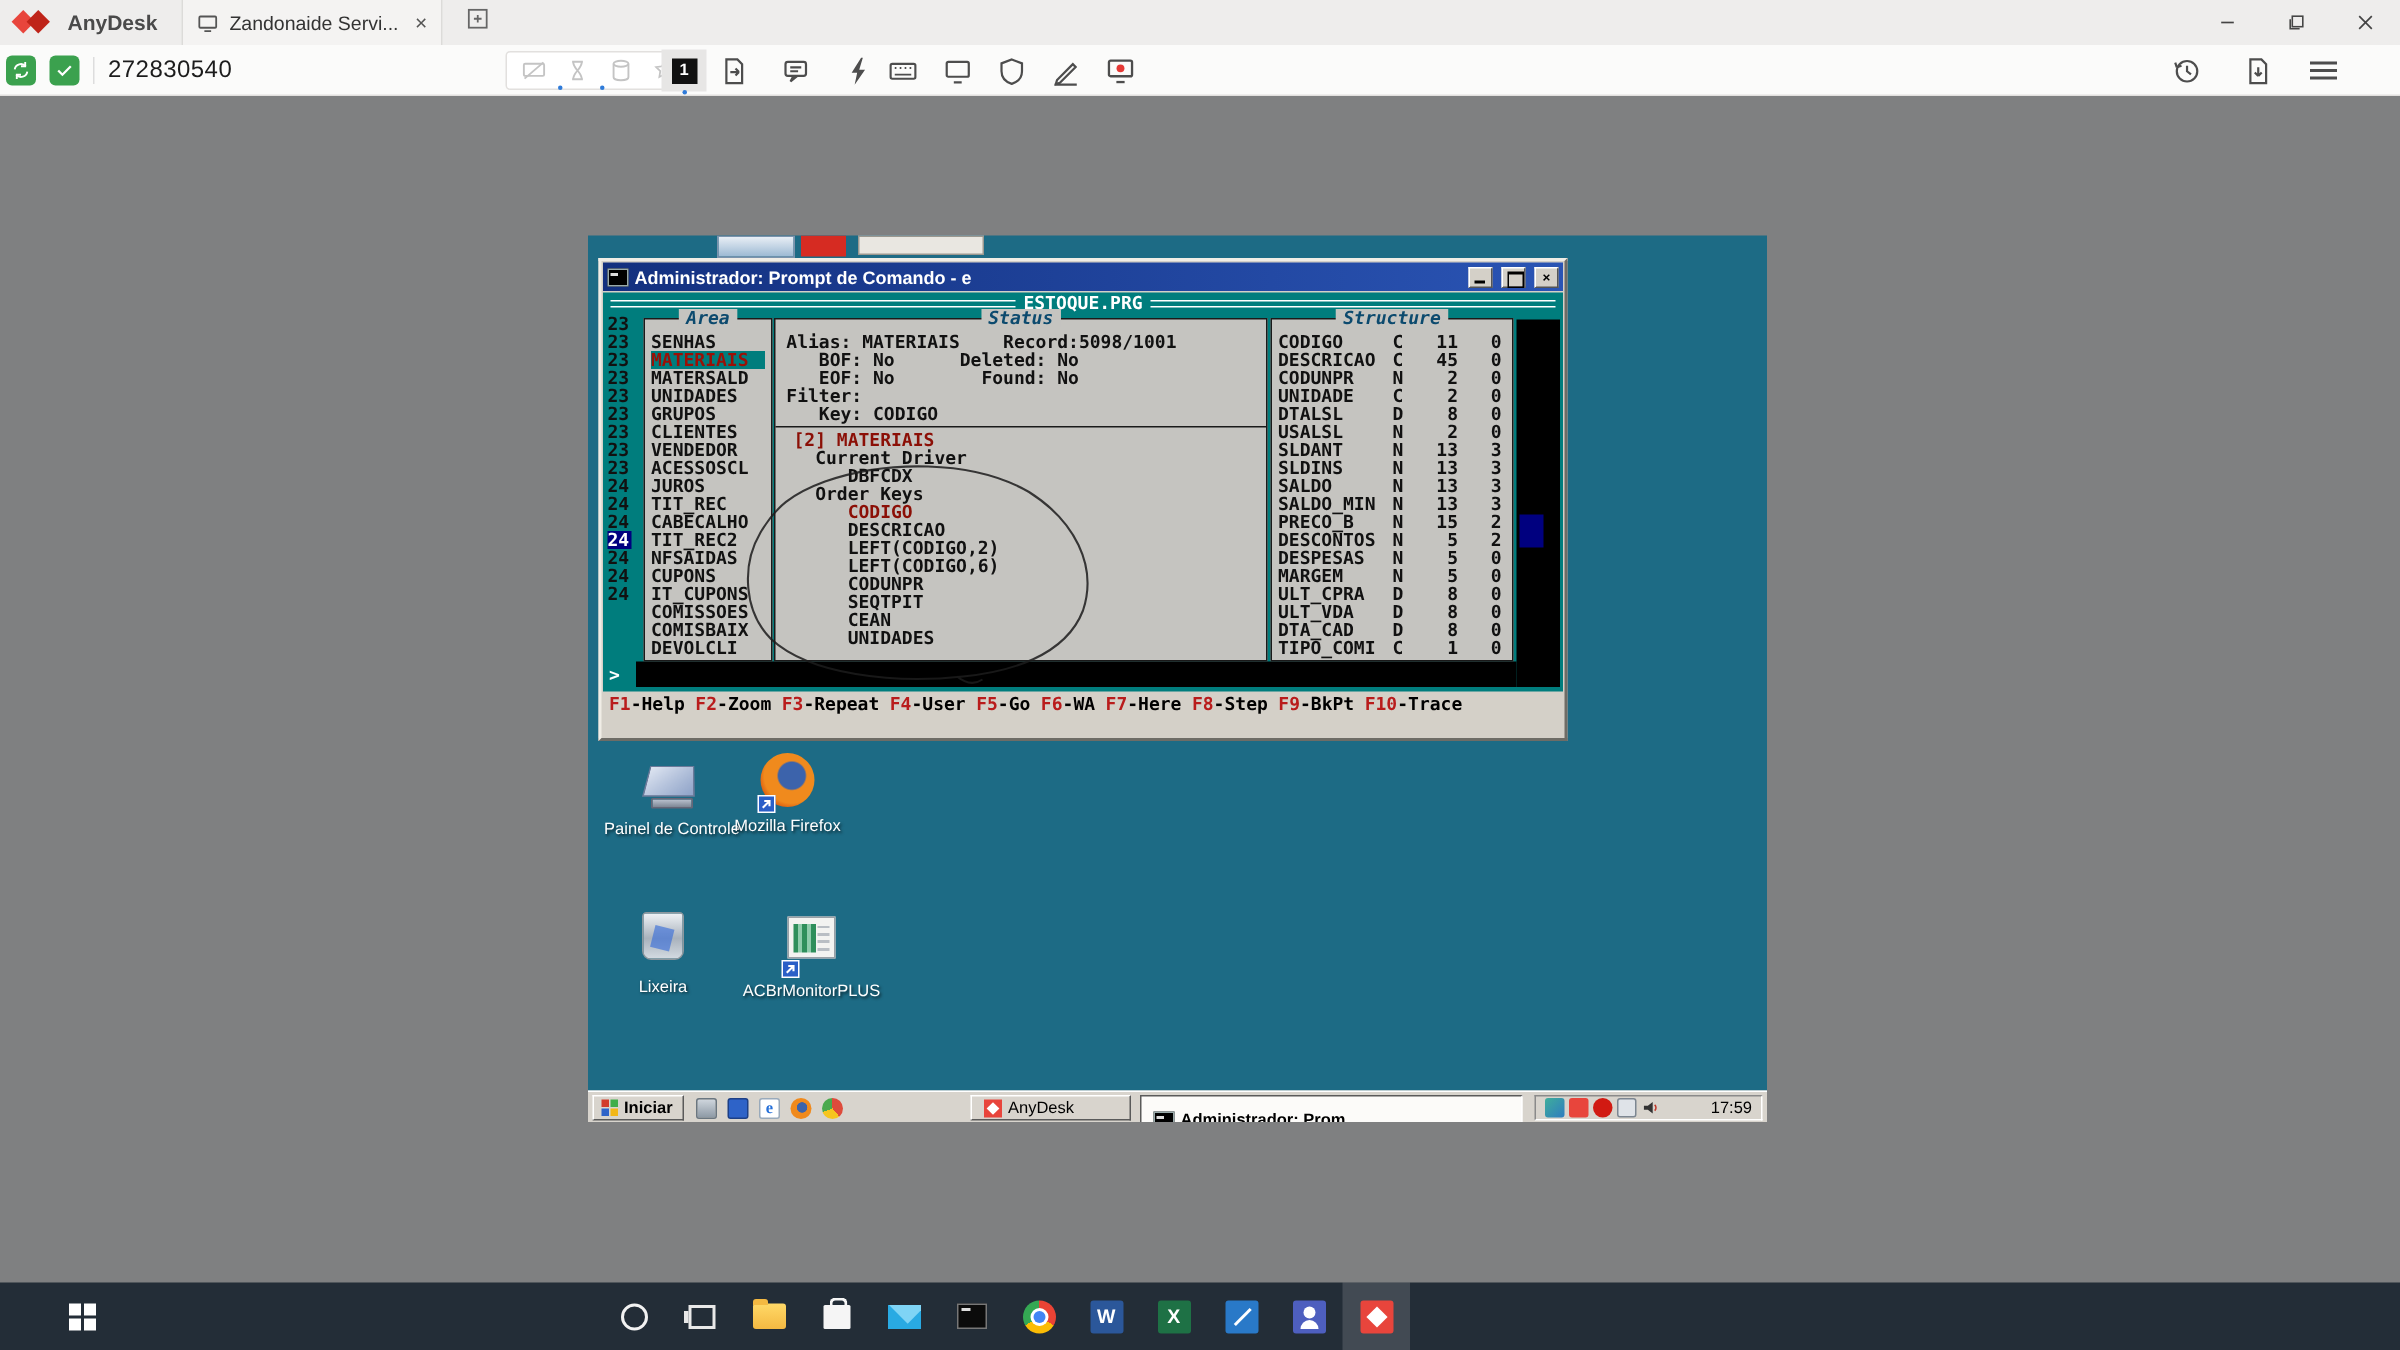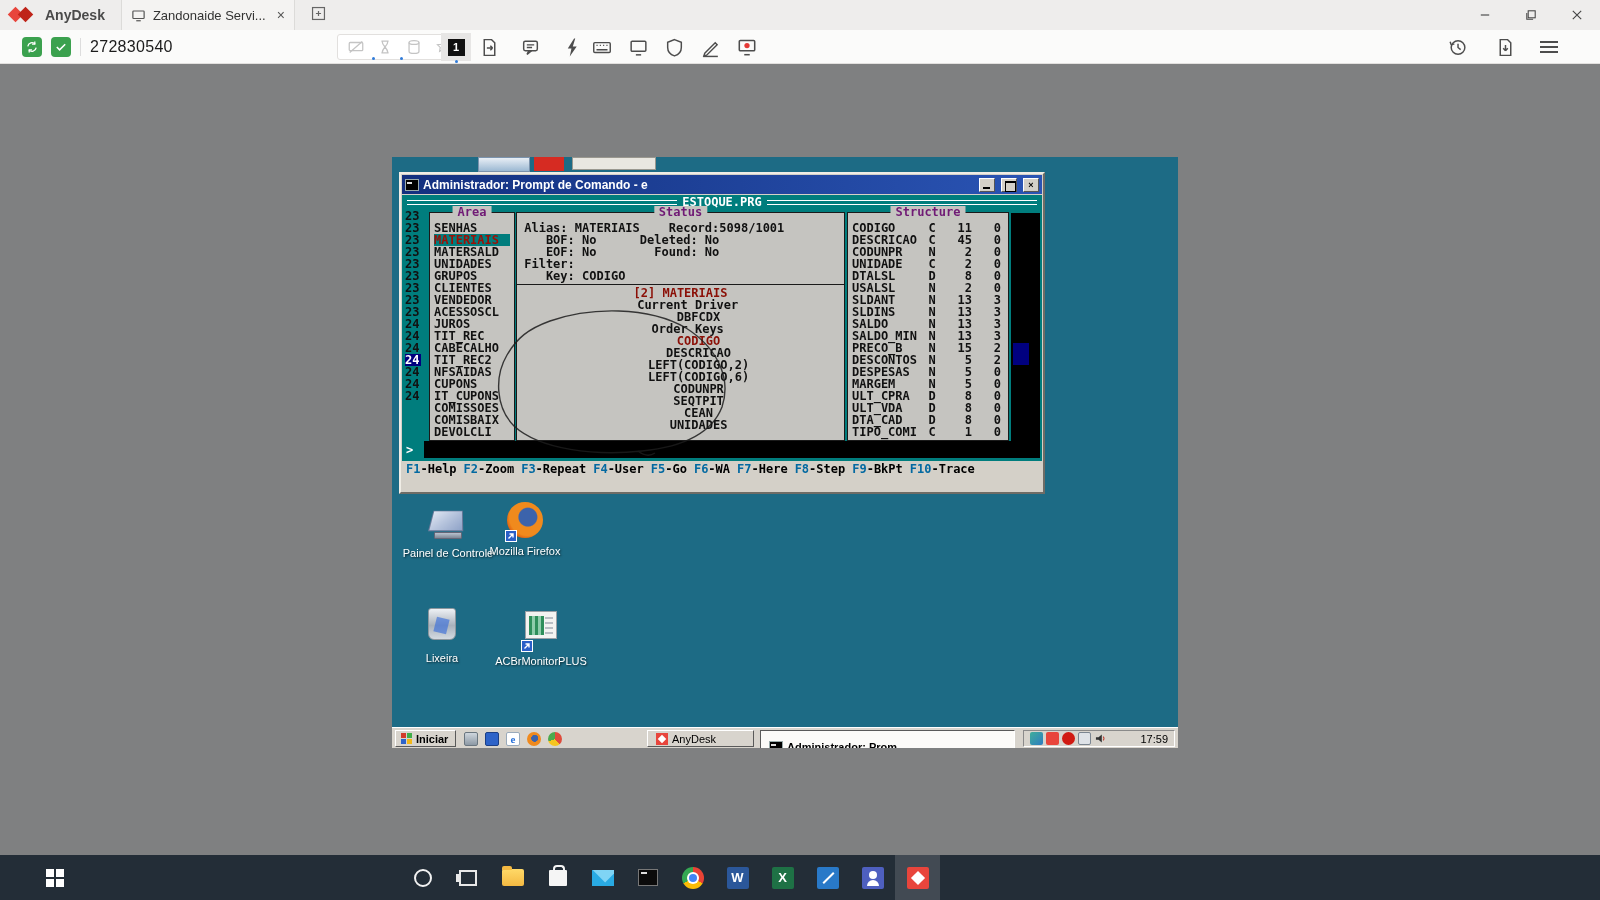--- a/index.html
+++ b/index.html
@@ -50,41 +50,41 @@
   .cbtn.min::before { content:""; position:absolute; left:3px; bottom:2px; width:7px; height:2px; background:#000; }
   .cbtn.max::before { content:""; position:absolute; left:3px; top:2px; width:9px; height:8px; border:1px solid #000; border-top-width:2px; }
   .menubar { height:17px; display:flex; align-items:center; gap:15px; padding-left:9px; font:bold 13px "DejaVu Sans Mono",monospace; color:#7b0a0a; }
   .console { position:relative; height:266px; margin:0 1px; background:#007d7d; font:bold 12px/12px "DejaVu Sans Mono",monospace; color:#111; overflow:hidden; }
   .prgline { position:absolute; left:0; top:1px; width:100%; display:flex; align-items:center; color:#fff; }
   .dline { flex:1; height:5px; border-top:1px solid #fff; border-bottom:1px solid #fff; margin:0 5px; }
   .gutter { position:absolute; left:3px; top:15px; width:22px; }
   .grow { height:12px; line-height:12px; }
   .grow.sel { background:#00007f; color:#fff; width:16px; }
   .pbox { position:absolute; top:17px; background:#c5c4c0; border:1px solid #1a1a1a; }
-  .ptitle { position:absolute; top:-7px; left:50%; transform:translateX(-50%); background:#c5c4c0; padding:0 5px; color:#701a75; }
+  .ptitle { position:absolute; top:-7px; left:50%; transform:translateX(-50%); background:#c5c4c0; padding:0 5px; color:#0c4a6e;font-style:italic; }
   .abox { left:27px; width:86px; height:229px; padding:9px 0 0 4px; }
   .arow { height:12px; line-height:12px; white-space:pre; }
   .arow.sel { background:#007d7d; color:#9b1006; width:76px; }
   .sbox { left:114px; width:329px; height:229px; }
   .stlines { padding-top:9px; }
   .stline { height:12px; line-height:12px; white-space:pre; }
   .sdivider { position:absolute; left:0; top:71px; width:100%; border-top:1px solid #1a1a1a; }
-  .wlines { position:absolute; left:0; top:74px; width:100%;text-align:center; }
+  .wlines { position:absolute; left:12px; top:74px; width:100%; }
   .wline { height:12px; line-height:12px; white-space:pre; }
   .wline.sel { color:#8b0f06; }
   .xbox { left:445px; width:162px; height:229px; padding-top:9px; }
   .srow { display:flex; height:12px; line-height:12px; padding:0 7px 0 4px; }
   .sname { width:72px; } .stype { width:16px; text-align:center; } .slen { width:32px; text-align:right; } .sdec { flex:1; text-align:right; }
   .blackcol { position:absolute; left:609px; top:18px; width:29px; height:245px; background:#000; }
   .navythumb { position:absolute; left:2px; top:130px; width:16px; height:22px; background:#00007f; }
   .cmdbar { position:absolute; left:22px; top:246px; width:587px; height:17px; background:#000; }
   .prompt { position:absolute; left:4px; top:249px; color:#fff; }
   .annot { position:absolute; left:0; top:0; pointer-events:none; z-index:3; }
   .fkeybar { height:16px; display:flex; gap:7px; padding-left:5px; align-items:center; font:bold 12px "DejaVu Sans Mono",monospace; }
-  .fkey .k { color:#0369a1; } .fkey .l { color:#000; }
+  .fkey .k { color:#b91c1c; } .fkey .l { color:#000; }
 
   
   .dicon { position:absolute; width:96px; text-align:center; color:#fff; font-size:11px; z-index:1; }
   .dicon .lbl { margin-top:4px; text-shadow:1px 1px 2px rgba(0,0,0,.65); }
   .art { width:42px; height:40px; margin:0 auto; position:relative; }
   .cp-body { position:absolute; left:4px; top:5px; width:32px; height:24px; background:linear-gradient(135deg,#dfe6f2,#8fa3c8); border:1px solid #6b7a9a; transform:perspective(70px) rotateX(32deg) skewX(-6deg); }
   .cp-base { position:absolute; left:7px; bottom:4px; width:28px; height:7px; background:linear-gradient(180deg,#b9c2cf,#7d8795); border:1px solid #667; border-radius:1px; }
   .ff-ball { position:absolute; left:3px; top:1px; width:36px; height:36px; border-radius:50%; background:radial-gradient(circle at 58% 42%, #3c63ab 0 30%, #f08a1d 34% 62%, #d9520b 78%, #a83a06 100%); }
   .scbadge { position:absolute; left:1px; bottom:-1px; width:12px; height:12px; background:#2b5fc7; border:1px solid #fff; }
   .tr-body { width:28px; height:32px; margin:3px auto 0; background:linear-gradient(180deg,#eef1f5 0%,#a9b2bc 55%,#d3dae1 100%); border:1px solid #8d979e; border-radius:3px 3px 6px 6px; position:relative; overflow:hidden; }
@@ -189,21 +189,21 @@
         </div>
       <div class="wc">
           <svg width="14" height="14" viewBox="0 0 20 20">
             <path d="m4 4 12 12M16 4 4 16" stroke="#444" stroke-width="1.6"></path>
           </svg>
         </div>
     </div>
   </div>
 
   <div class="toolbar">
-    <div class="tb" style="left:22px; gap:9px;">
+    <div class="tb" style="left:4px; gap:9px;">
       <span class="greenico">
           <svg width="14" height="14" viewBox="0 0 20 20" fill="none" stroke="#fff" stroke-width="1.8">
             <path d="M4 9a6 6 0 0 1 10.5-3M16 11a6 6 0 0 1-10.5 3"></path>
             <path d="M14 2v4h-4M6 18v-4h4"></path>
           </svg>
         </span>
       <span class="greenico">
           <svg width="14" height="14" viewBox="0 0 20 20" fill="none" stroke="#fff" stroke-width="2.2">
             <path d="m4 10 4 4 8-8"></path>
           </svg>

